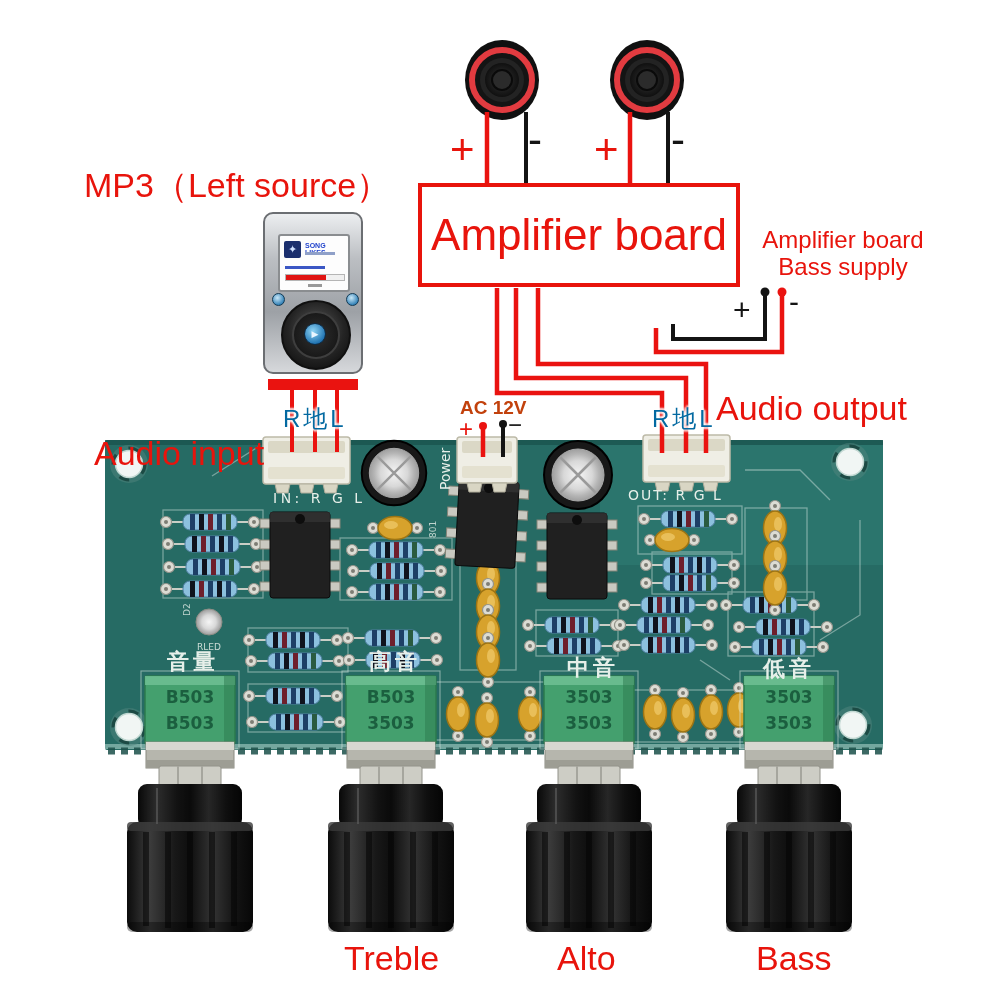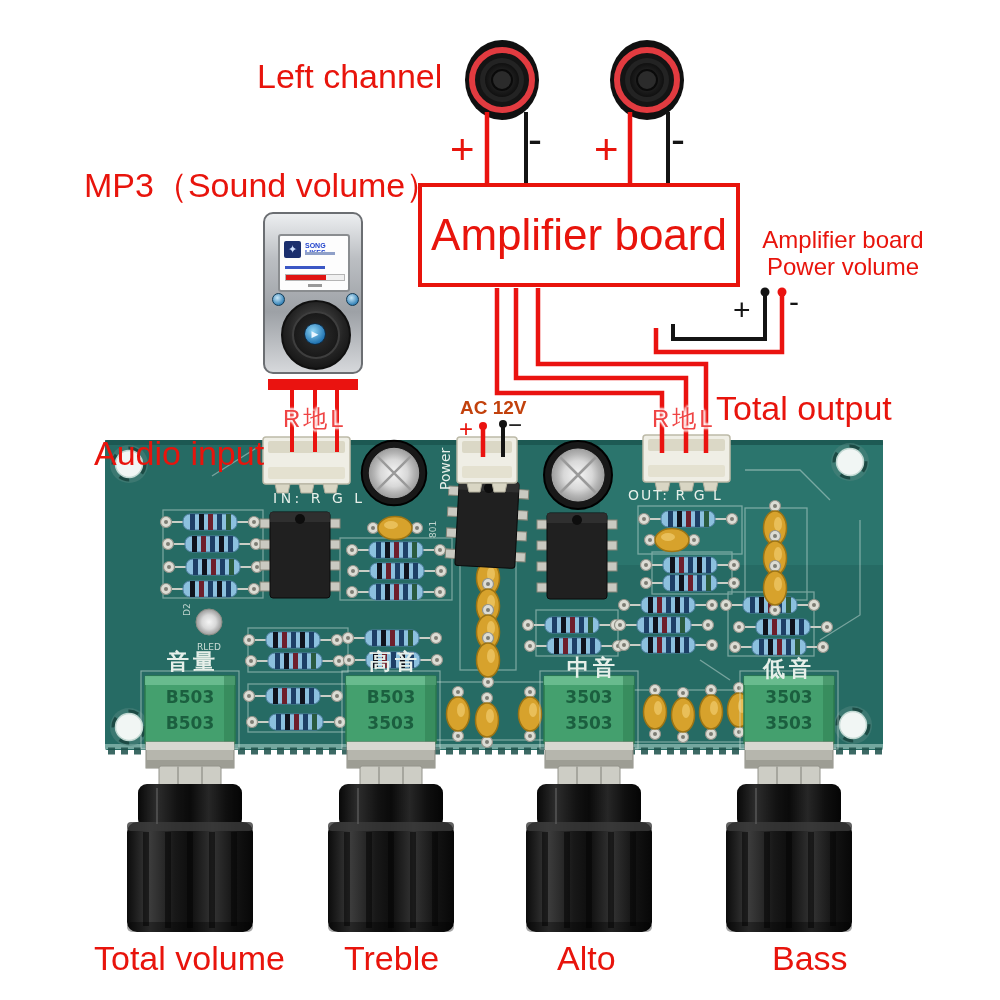--- a/index.html
+++ b/index.html
@@ -6,21 +6,21 @@
   #canvas{position:relative;width:1000px;height:1000px;background:#fff;overflow:hidden;
           font-family:"Liberation Sans",sans-serif;}
   #pcb-svg{position:absolute;left:0;top:0;}
   .lbl{position:absolute;white-space:nowrap;color:#e8140c;line-height:1.05;}
   .sz34{font-size:34px;}
   .blk{color:#151515;}
   .ac{color:#c2410c;font-weight:bold;font-size:19px;}
   .sign-big{font-size:42px;font-weight:400;}
   .sign-med{font-size:30px;font-weight:400;}
   .sign-sm{font-size:24px;font-weight:400;}
-  .rgl{font-size:24px;color:#ef4444;letter-spacing:3px;
+  .rgl{font-size:24px;color:#0369a1;letter-spacing:3px;
        text-shadow:-2px 0 2px #fff,2px 0 2px #fff,0 -2px 2px #fff,0 2px 2px #fff;}
   .ps-label{font-size:24px;text-align:center;line-height:27px;}
   
   #amp-box{position:absolute;left:418px;top:183px;width:322px;height:104px;box-sizing:border-box;
            border:4px solid #e8140c;background:#fff;display:flex;align-items:center;justify-content:center;}
   #amp-box span{font-size:44px;color:#e8140c;}
   
   #mp3{position:absolute;left:263px;top:212px;width:100px;height:162px;border-radius:10px;
        background:linear-gradient(180deg,#eceef0,#bcbfc3 28%,#9da1a6 62%,#d6d8db);
        border:2px solid #6b6e72;box-sizing:border-box;}
@@ -341,44 +341,42 @@
   </div>
   <div class="mp3-dot" style="left:7px;top:79px;"></div>
   <div class="mp3-dot" style="left:81px;top:79px;"></div>
   <div id="mp3-wheel">
     <div id="mp3-wheel-inner">
       <div id="mp3-center">▶</div>
     </div>
   </div>
 </div>
 
-<div class="lbl sz34" style="left:257px;top:59px;">Left channel</div>
 
 <div class="lbl sign-big" style="left:450px;top:128px;">+</div>
 <div class="lbl sign-big blk" style="left:528px;top:118px;">-</div>
 <div class="lbl sign-big" style="left:594px;top:128px;">+</div>
 <div class="lbl sign-big blk" style="left:671px;top:118px;">-</div>
 
-<div class="lbl sz34" style="left:84px;top:168px;">MP3（Sound volume）</div>
+<div class="lbl sz34" style="left:84px;top:168px;">MP3（Left source）</div>
 
 <div class="lbl ps-label" style="left:748px;top:226px;width:190px;">
   <div>Amplifier board</div>
-  <div>Power volume</div>
+  <div>Bass supply</div>
 </div>
 <div class="lbl sign-med blk" style="left:733px;top:294px;">+</div>
 <div class="lbl sign-med blk" style="left:789px;top:286px;">-</div>
 
 <div class="lbl sz34" style="left:94px;top:389px;margin-top:47px;">Audio input</div>
-<div class="lbl sz34" style="left:716px;top:391px;">Total output</div>
+<div class="lbl sz34" style="left:716px;top:391px;">Audio output</div>
 
 <div class="lbl rgl" style="left:283px;top:406px;">R地L</div>
 <div class="lbl rgl" style="left:652px;top:406px;">R地L</div>
 
 <div class="lbl ac" style="left:460px;top:398px;">AC 12V</div>
 <div class="lbl sign-sm" style="left:459px;top:416px;">+</div>
 <div class="lbl sign-sm blk" style="left:508px;top:412px;">−</div>
 
-<div class="lbl sz34" style="left:94px;top:941px;">Total volume</div>
 <div class="lbl sz34" style="left:344px;top:941px;text-align:center;">Treble</div>
 <div class="lbl sz34" style="left:557px;top:941px;text-align:right;">Alto</div>
-<div class="lbl sz34" style="left:772px;top:941px;text-align:right;">Bass</div>
+<div class="lbl sz34" style="left:756px;top:941px;text-align:right;">Bass</div>
 
 </div>
 
 </body></html>

